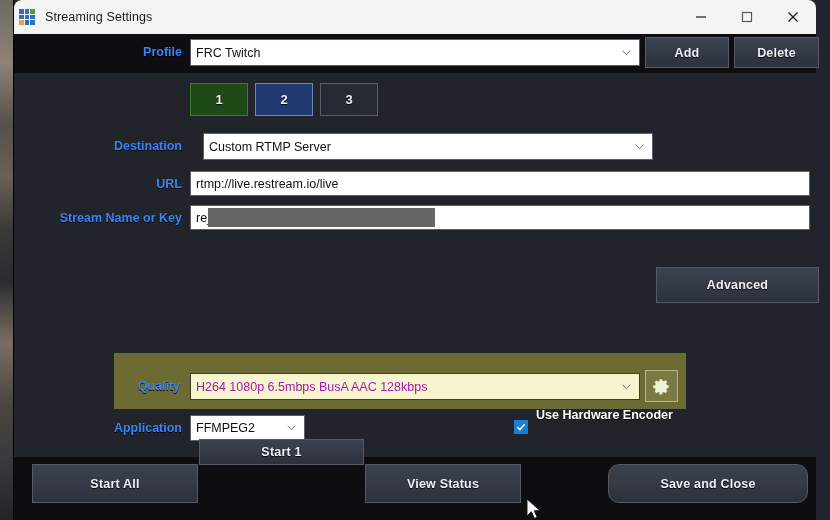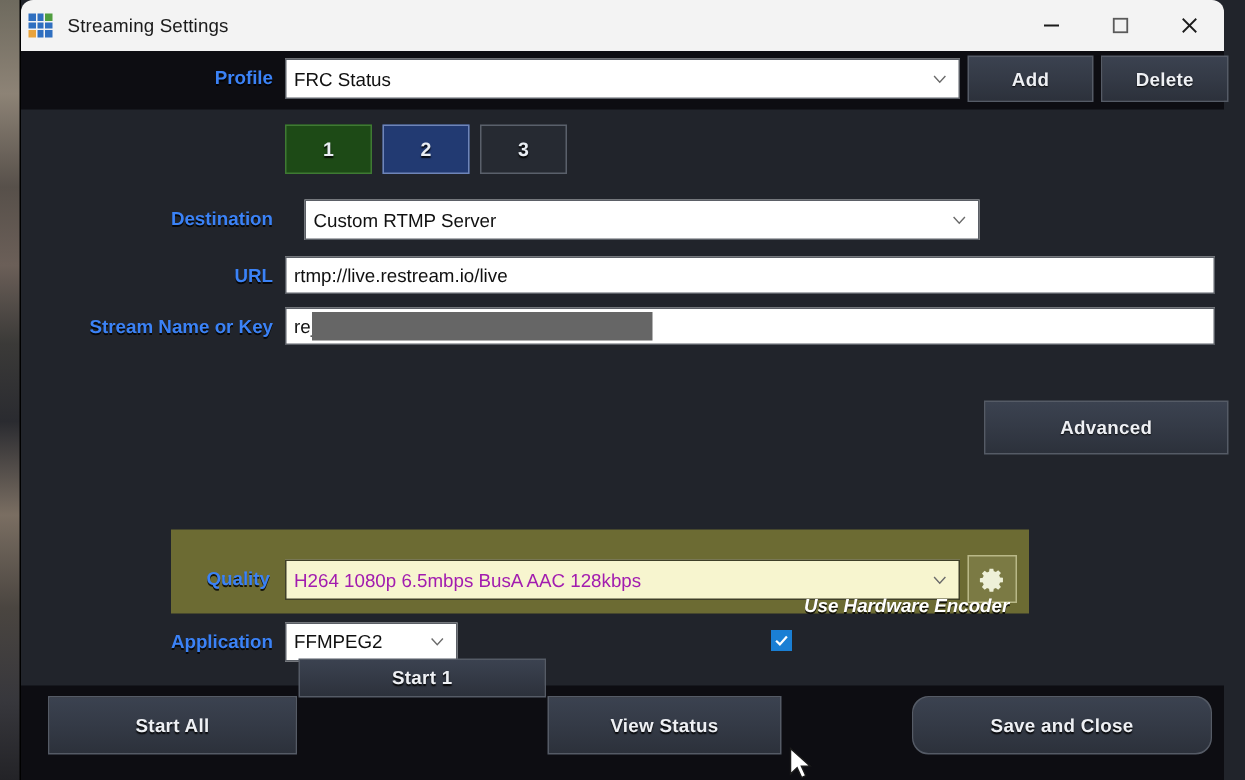--- a/index.html
+++ b/index.html
@@ -271,21 +271,21 @@
           </svg>
       </div>
     </div>
   </div>
 
   <div class="topband"></div>
 
   <div class="lbl" style="left:60px; top:45px; width:108px;">Profile</div>
 
   <div class="combo" style="left:176px; top:39px; width:450px; height:27px;">
-    <span class="cval">FRC Status</span>
+    <span class="cval">FRC Twitch</span>
     <svg class="chev" viewBox="0 0 10 7">
       <polyline points="0.6,0.8 5,5.6 9.4,0.8" fill="none" stroke="#6b6b6b" stroke-width="1.1"></polyline>
     </svg>
   </div>
 
   <div class="btn grad" style="left:631px; top:37px; width:84px; height:31px;">Add</div>
 
   <div class="btn grad" style="left:720px; top:37px; width:85px; height:31px;">Delete</div>
 
   <div class="chan green" style="left:176px;">1</div>
@@ -340,21 +340,21 @@
     <svg class="chev" viewBox="0 0 10 7">
       <polyline points="0.6,0.8 5,5.6 9.4,0.8" fill="none" stroke="#6b6b6b" stroke-width="1.1"></polyline>
     </svg>
   </div>
 
   <div class="cbox" style="left:500px; top:420px;">
     <svg width="10" height="10" viewBox="0 0 10 10">
       <polyline points="1.4,5.2 3.9,7.6 8.6,2.3" fill="none" stroke="#ffffff" stroke-width="1.5"></polyline>
     </svg>
   </div>
-  <div class="cblabel" style="left:522px; top:397px;font-style:italic;">Use Hardware Encoder</div>
+  <div class="cblabel" style="left:522px; top:408px;">Use Hardware Encoder</div>
 
   <div class="bottombar"></div>
 
   <div class="btn grad" style="left:18px; top:464px; width:166px; height:39px;">Start All</div>
   <div class="btn grad" style="left:185px; top:439px; width:165px; height:26px;text-align:right;">Start 1</div>
   <div class="btn grad" style="left:351px; top:464px; width:156px; height:39px;">View Status</div>
   <div class="btn grad" style="left:594px; top:464px; width:200px; height:39px;border-radius:11px;">Save and Close</div>
 </div>
 
 <svg class="cursor" style="left:526px; top:498px;" width="18" height="24" viewBox="0 0 18 24">

